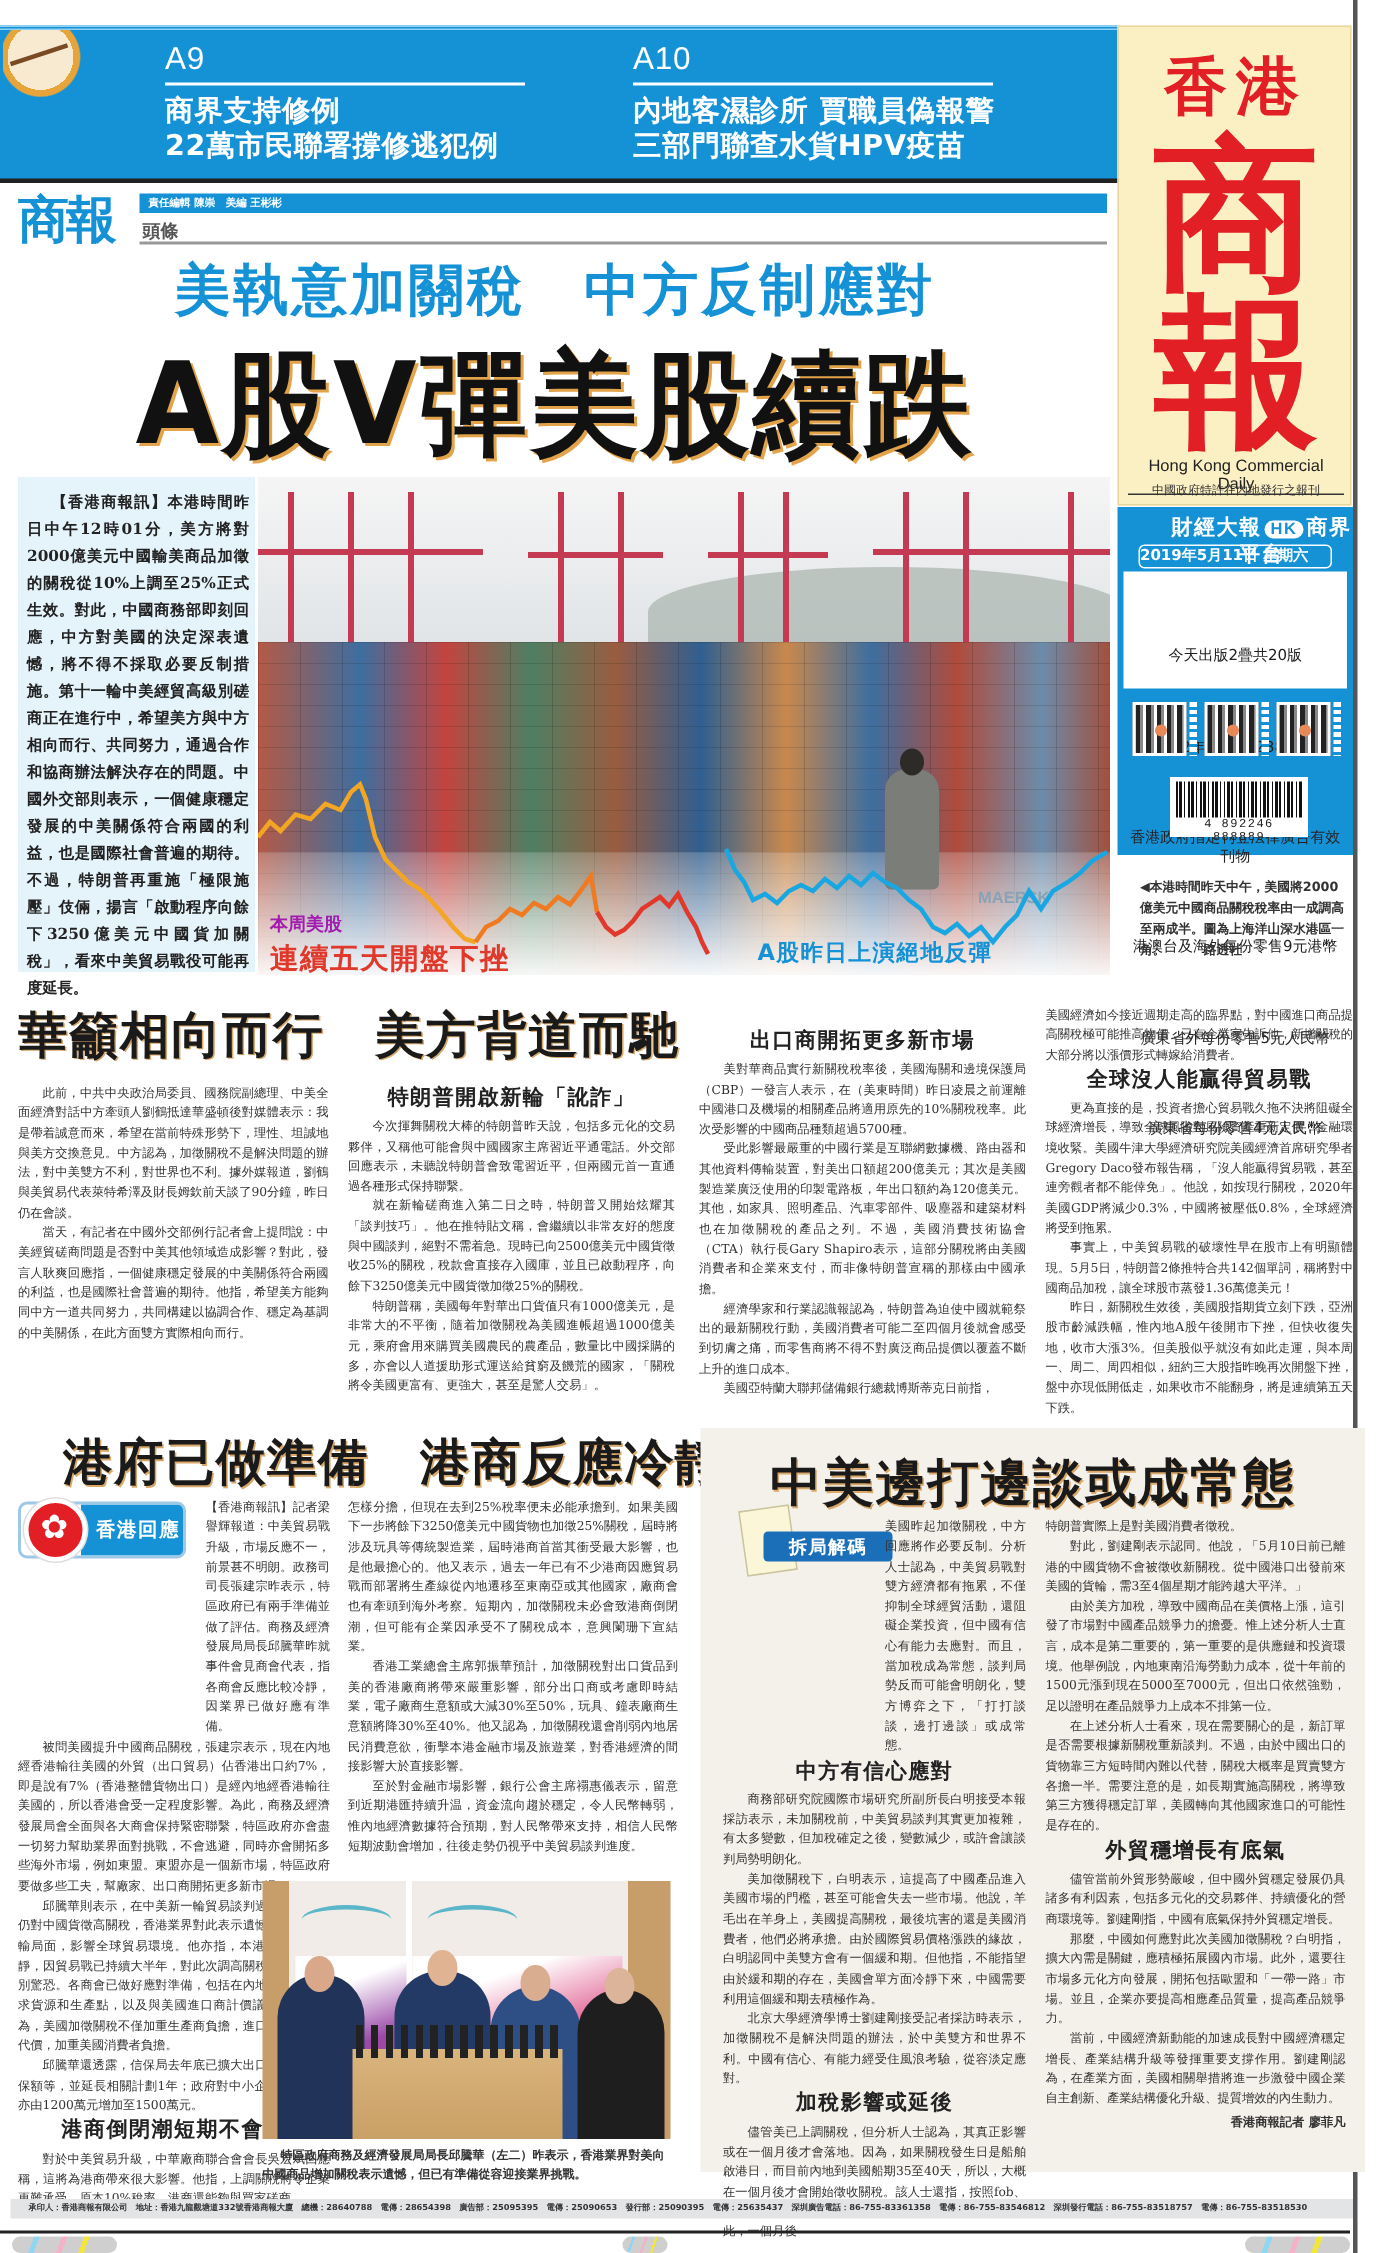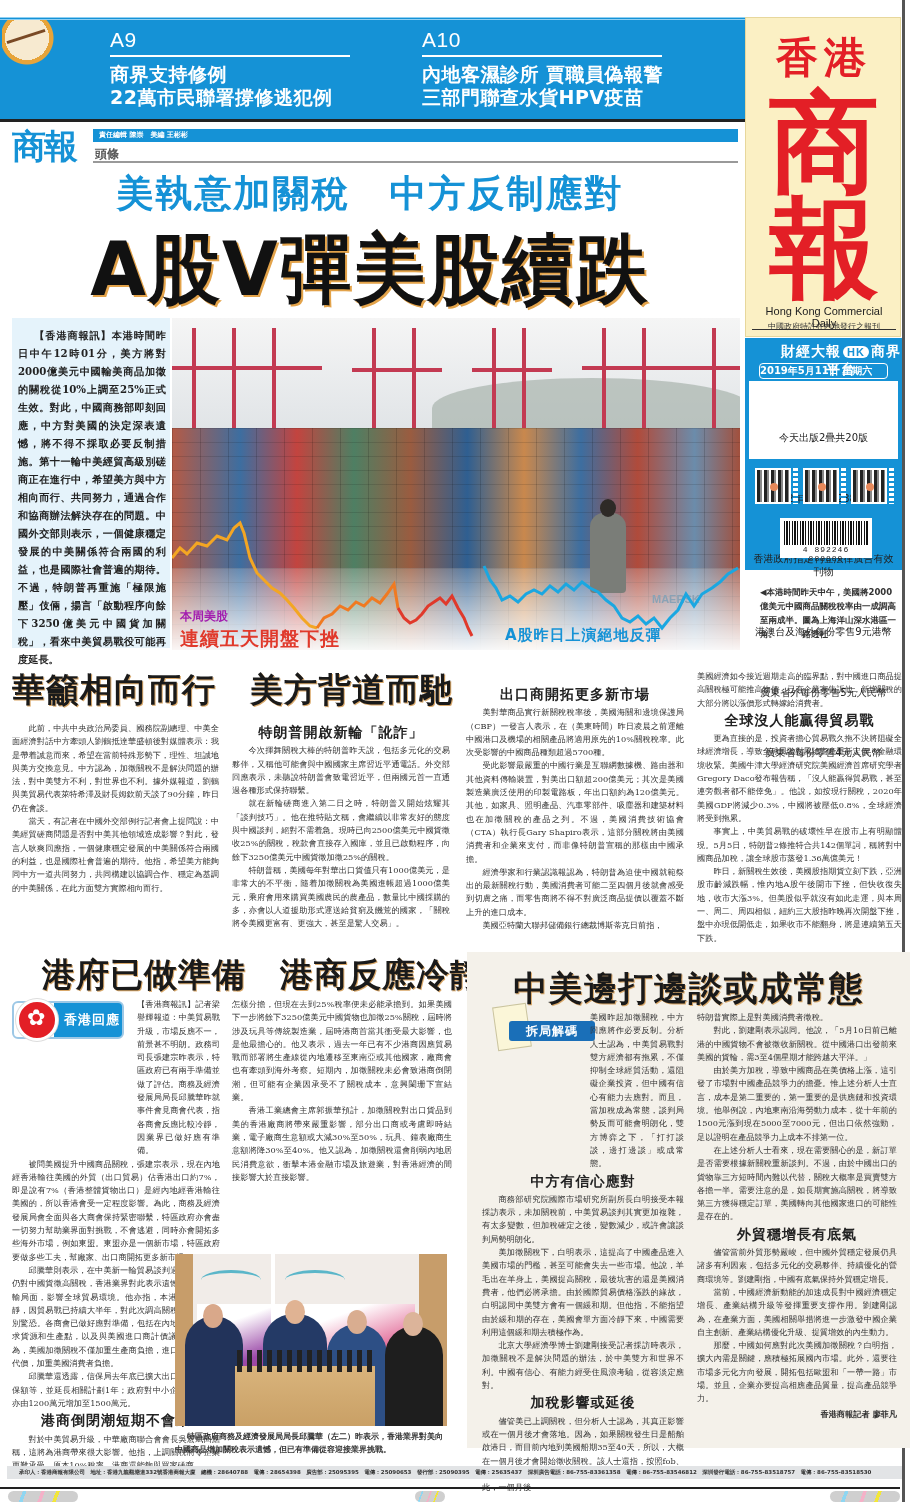--- a/index.html
+++ b/index.html
@@ -242,20 +242,21 @@
   <p style="padding-left:125px; text-indent:0;">【香港商報訊】記者梁譽輝報道：中美貿易戰升級，市場反應不一，前景甚不明朗。政務司司長張建宗昨表示，特區政府已有兩手準備並做了評估。商務及經濟發展局局長邱騰華昨就事件會見商會代表，指各商會反應比較冷靜，因業界已做好應有準備。</p>
   <p>被問美國提升中國商品關稅，張建宗表示，現在內地經香港輸往美國的外貿（出口貿易）佔香港出口約7%，即是說有7%（香港整體貨物出口）是經內地經香港輸往美國的，所以香港會受一定程度影響。為此，商務及經濟發展局會全面與各大商會保持緊密聯繫，特區政府亦會盡一切努力幫助業界面對挑戰，不會逃避，同時亦會開拓多些海外市場，例如東盟。東盟亦是一個新市場，特區政府要做多些工夫，幫廠家、出口商開拓更多新市場。</p>
   <p>邱騰華則表示，在中美新一輪貿易談判過程中，美國仍對中國貨徵高關稅，香港業界對此表示遺憾，這將是雙輸局面，影響全球貿易環境。他亦指，本港商會反應冷靜，因貿易戰已持續大半年，對此次調高關稅並無感到特別驚恐。各商會已做好應對準備，包括在內地以外地方尋求貨源和生產點，以及與美國進口商計價議價等。他認為，美國加徵關稅不僅加重生產商負擔，進口商亦需付出代價，加重美國消費者負擔。</p>
   <p>邱騰華還透露，信保局去年底已擴大出口信用保險的保額等，並延長相關計劃1年；政府對中小企融資擔保額亦由1200萬元增加至1500萬元。</p>
   <div class="subh">港商倒閉潮短期不會來</div>
   <p>對於中美貿易升級，中華廠商聯合會會長吳宏斌回應稱，這將為港商帶來很大影響。他指，上調關稅將令企業更難承受，原本10%稅率，港商還能夠與買家磋商</p>
 </div>
 <div class="abs col" style="left:232px; top:998px; width:220px;">
   <p style="text-indent:0">怎樣分擔，但現在去到25%稅率便未必能承擔到。如果美國下一步將餘下3250億美元中國貨物也加徵25%關稅，屆時將涉及玩具等傳統製造業，屆時港商首當其衝受最大影響，也是他最擔心的。他又表示，過去一年已有不少港商因應貿易戰而部署將生產線從內地遷移至東南亞或其他國家，廠商會也有牽頭到海外考察。短期內，加徵關稅未必會致港商倒閉潮，但可能有企業因承受不了關稅成本，意興闌珊下宣結業。</p>
   <p>香港工業總會主席郭振華預計，加徵關稅對出口貨品到美的香港廠商將帶來嚴重影響，部分出口商或考慮即時結業，電子廠商生意額或大減30%至50%，玩具、鐘表廠商生意額將降30%至40%。他又認為，加徵關稅還會削弱內地居民消費意欲，衝擊本港金融市場及旅遊業，對香港經濟的間接影響大於直接影響。</p>
+  <p>至於對金融市場影響，銀行公會主席禤惠儀表示，留意到近期港匯持續升温，資金流向趨於穩定，令人民幣轉弱，惟內地經濟數據符合預期，對人民幣帶來支持，相信人民幣短期波動會增加，往後走勢仍視乎中美貿易談判進度。</p>
 </div>
 
 <div class="abs pressphoto">
   <div class="banner1"></div>
     <div class="banner2"></div>
   <div class="ribbon" style="left:26px;"></div>
     <div class="ribbon" style="left:110px;"></div>
   <div class="man" style="left:10px; width:58px; height:110px; background:#22335a;"></div>
   <div class="head" style="left:28px; top:50px;"></div>
   <div class="man" style="left:88px; width:64px; height:112px; background:#243a66;"></div>
@@ -284,22 +285,22 @@
   <div class="subh">加稅影響或延後</div>
   <p>儘管美已上調關稅，但分析人士認為，其真正影響或在一個月後才會落地。因為，如果關稅發生日是船舶啟港日，而目前內地到美國船期35至40天，所以，大概在一個月後才會開始徵收關稅。該人士還指，按照fob、cif、cif等國際貿易術語交易，關稅是美國買方支付。由此，一個月後</p>
 </div>
 <div class="abs col" style="left:697px; top:1011px; width:200px;">
   <p style="text-indent:0">特朗普實際上是對美國消費者徵稅。</p>
   <p>對此，劉建剛表示認同。他說，「5月10日前已離港的中國貨物不會被徵收新關稅。從中國港口出發前來美國的貨輪，需3至4個星期才能跨越大平洋。」</p>
   <p>由於美方加稅，導致中國商品在美價格上漲，這引發了市場對中國產品競爭力的擔憂。惟上述分析人士直言，成本是第二重要的，第一重要的是供應鏈和投資環境。他舉例說，內地東南沿海勞動力成本，從十年前的1500元漲到現在5000至7000元，但出口依然強勁，足以證明在產品競爭力上成本不排第一位。</p>
   <p>在上述分析人士看來，現在需要關心的是，新訂單是否需要根據新關稅重新談判。不過，由於中國出口的貨物靠三方短時間內難以代替，關稅大概率是買賣雙方各擔一半。需要注意的是，如長期實施高關稅，將導致第三方獲得穩定訂單，美國轉向其他國家進口的可能性是存在的。</p>
   <div class="subh">外貿穩增長有底氣</div>
   <p>儘管當前外貿形勢嚴峻，但中國外貿穩定發展仍具諸多有利因素，包括多元化的交易夥伴、持續優化的營商環境等。劉建剛指，中國有底氣保持外貿穩定增長。</p>
+  <p>那麼，中國如何應對此次美國加徵關稅？白明指，擴大內需是關鍵，應積極拓展國內市場。此外，還要往市場多元化方向發展，開拓包括歐盟和「一帶一路」市場。並且，企業亦要提高相應產品質量，提高產品競爭力。</p>
   <p>當前，中國經濟新動能的加速成長對中國經濟穩定增長、產業結構升級等發揮重要支撐作用。劉建剛認為，在產業方面，美國相關舉措將進一步激發中國企業自主創新、產業結構優化升級、提質增效的內生動力。</p>
-  <p>那麼，中國如何應對此次美國加徵關稅？白明指，擴大內需是關鍵，應積極拓展國內市場。此外，還要往市場多元化方向發展，開拓包括歐盟和「一帶一路」市場。並且，企業亦要提高相應產品質量，提高產品競爭力。</p>
   <p style="text-align:right; font-weight:bold; margin-top:2px;">香港商報記者 廖菲凡</p>
 </div>
 
 <div class="abs footer">承印人：香港商報有限公司　地址：香港九龍觀塘道332號香港商報大廈　總機：28640788　電傳：28654398　廣告部：25095395　電傳：25090653　發行部：25090395　電傳：25635437　深圳廣告電話：86-755-83361358　電傳：86-755-83546812　深圳發行電話：86-755-83518757　電傳：86-755-83518530</div>
 <div class="abs footline"></div>
 <div class="abs reg" style="left:8px;"></div>
 <div class="abs reg" style="left:415px; width:30px;"></div>
 <div class="abs reg" style="left:830px;"></div>
 
 </body></html>

